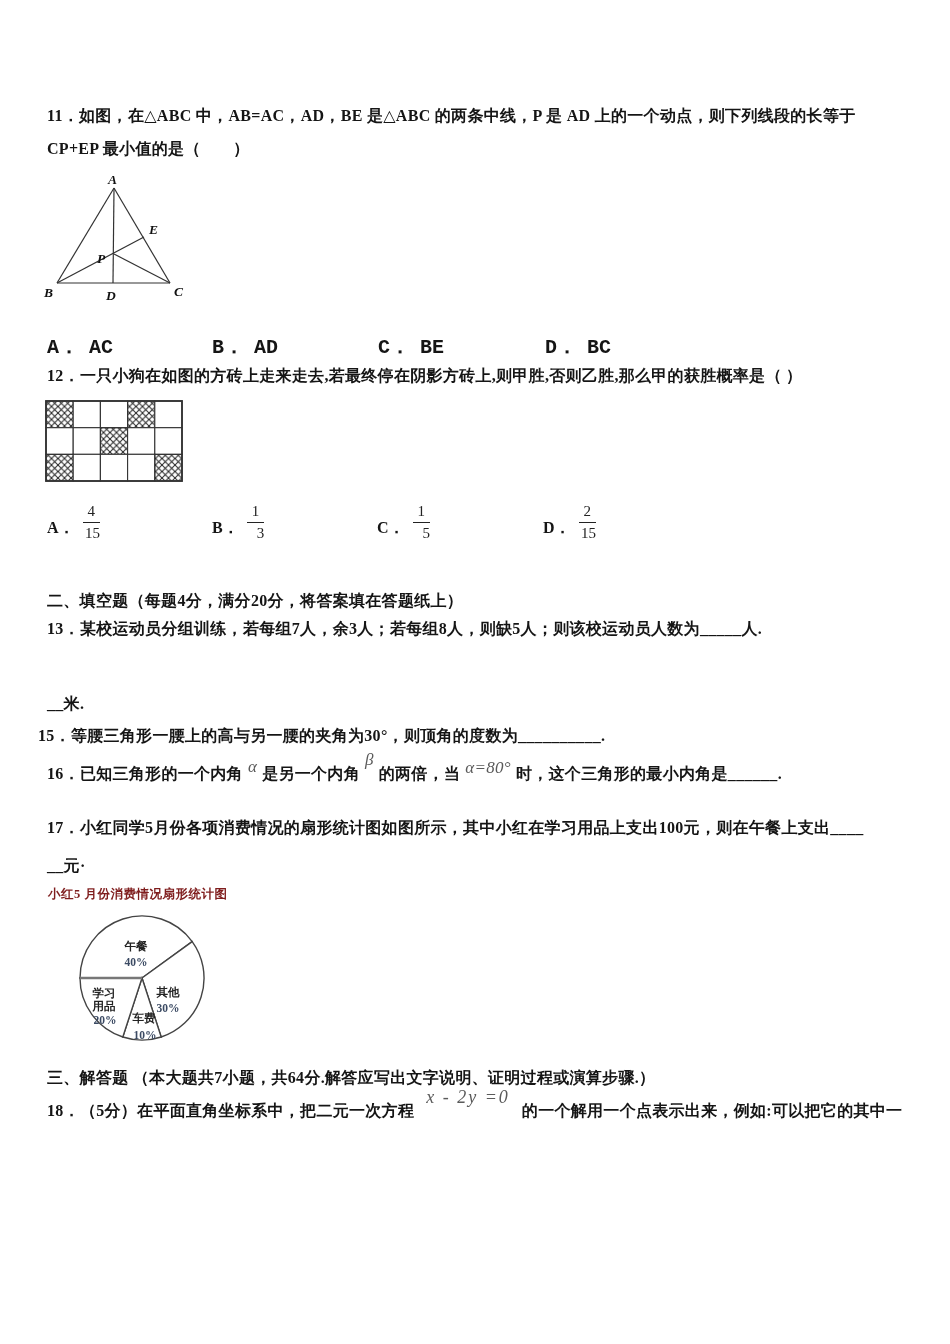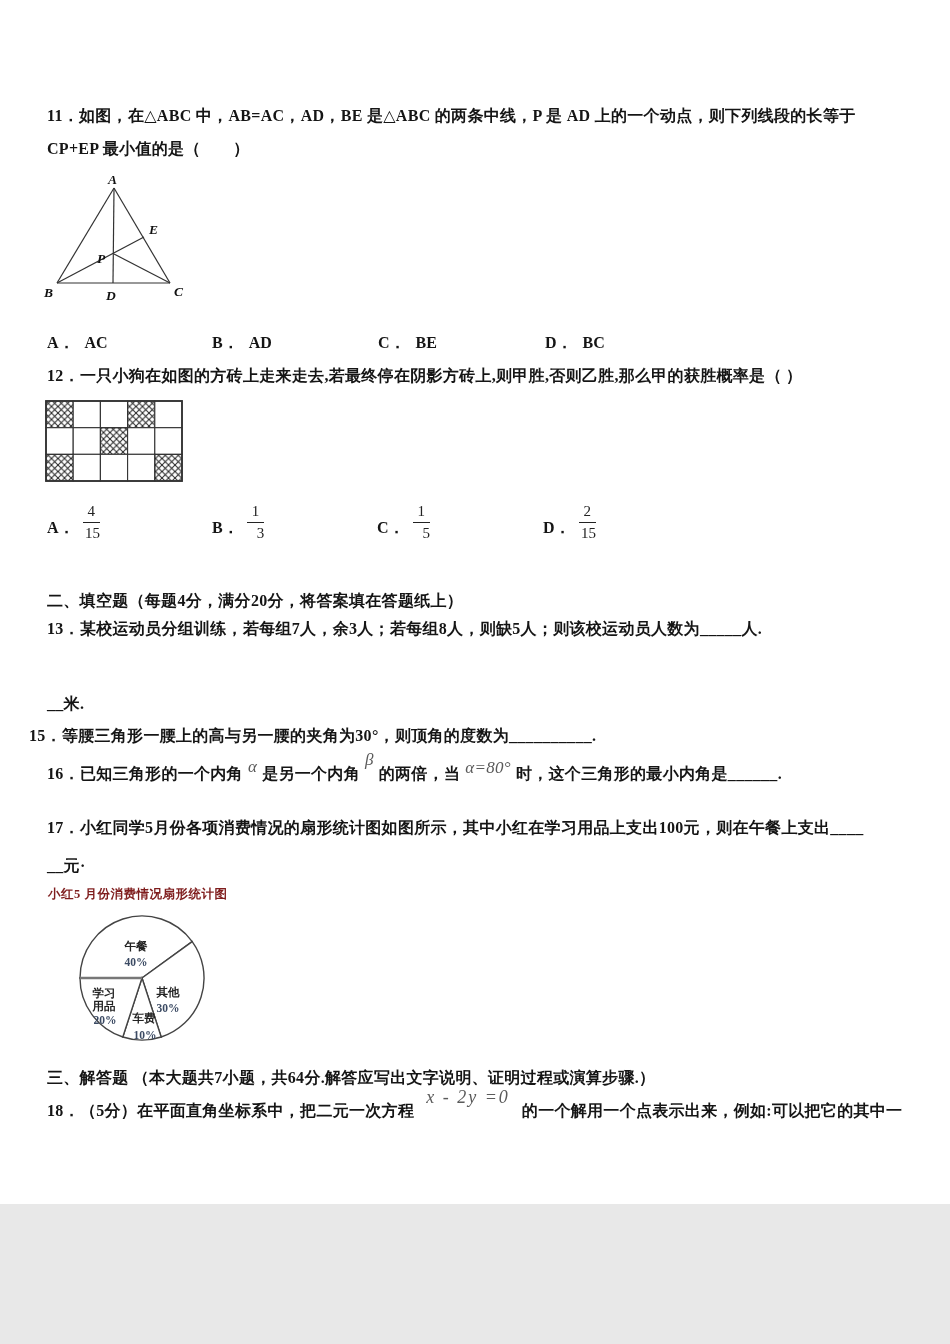--- a/index.html
+++ b/index.html
@@ -1,32 +1,32 @@
 <!DOCTYPE html>
 <html><head>
 <meta charset="utf-8">
 <style>
   html,body{margin:0;padding:0;background:#e8e8e8;}
   #page{
     position:relative;
-    width:950px;height:1204px;
+    width:950px;height:1344px;
     background:#ffffff;
     margin:0 auto;
     font-family:"Liberation Serif","DejaVu Serif",serif;
     color:#151515;
     overflow:hidden;
   }
   .line{
     position:absolute;
     white-space:nowrap;
     font-weight:bold;
     font-size:16px;
     letter-spacing:0.3px;
   }
-  .opt{position:absolute;font-weight:bold;font-size:16px;white-space:nowrap;}
+  .opt{position:absolute;font-weight:bold;font-size:20px;white-space:nowrap;font-family:Liberation Mono, monospace;}
   .opt .opt-label{margin-right:10px;}
   .opt-frac{position:absolute;display:flex;align-items:flex-end;}
   .opt-frac .opt-label{font-weight:bold;font-size:16px;margin-right:8px;margin-bottom:3px;}
   .frac{display:inline-flex;flex-direction:column;font-weight:normal;font-size:15px;color:#222;}
   .frac .num{display:block;text-align:center;padding:0 5px 2px;border-bottom:1.4px solid #222;}
   .frac .den{display:block;text-align:right;padding-top:2px;}
   .mraise{position:relative;top:-7px;font-style:italic;font-weight:normal;color:#5a5a5a;font-size:17px;padding:0 5px;}
   .mraise.beta{top:-14px;}
   .mraise.cond{top:-6px;}
   .math18{position:relative;top:-13px;font-style:italic;font-weight:normal;color:#5a5a5a;font-size:18px;padding:0 12px;letter-spacing:2px;margin-top:28px;}
@@ -126,21 +126,21 @@
     <span class="opt-label">D．</span>
     <span class="frac">
         <span class="num">2</span>
         <span class="den">15</span>
       </span>
   </div>
 
   <div class="line" style="left:47px;top:591px;">二、填空题（每题4分，满分20分，将答案填在答题纸上）</div>
   <div class="line" style="left:47px;top:619px;">13．某校运动员分组训练，若每组7人，余3人；若每组8人，则缺5人；则该校运动员人数为_____人.</div>
   <div class="line" style="left:47px;top:694px;">__米.</div>
-  <div class="line" style="left:29px;top:726px;">15．等腰三角形一腰上的高与另一腰的夹角为30°，则顶角的度数为__________.</div>
+  <div class="line" style="left:38px;top:726px;">15．等腰三角形一腰上的高与另一腰的夹角为30°，则顶角的度数为__________.</div>
 
   <div class="line" style="left:47px;top:764px;">
     <span>16．已知三角形的一个内角</span><span class="mraise">α</span><span>是另一个内角</span><span class="mraise beta">β</span><span>的两倍，当</span><span class="mraise cond">α=80°</span><span>时，这个三角形的最小内角是______.</span>
   </div>
 
   <div class="line" style="left:47px;top:818px;">17．小红同学5月份各项消费情况的扇形统计图如图所示，其中小红在学习用品上支出100元，则在午餐上支出____</div>
   <div class="line" style="left:47px;top:856px;">__元·</div>
 
   <div class="pietitle">小红5 月份消费情况扇形统计图</div>
   <svg style="position:absolute;left:75px;top:915px;" width="135" height="132" viewBox="0 0 135 132">

